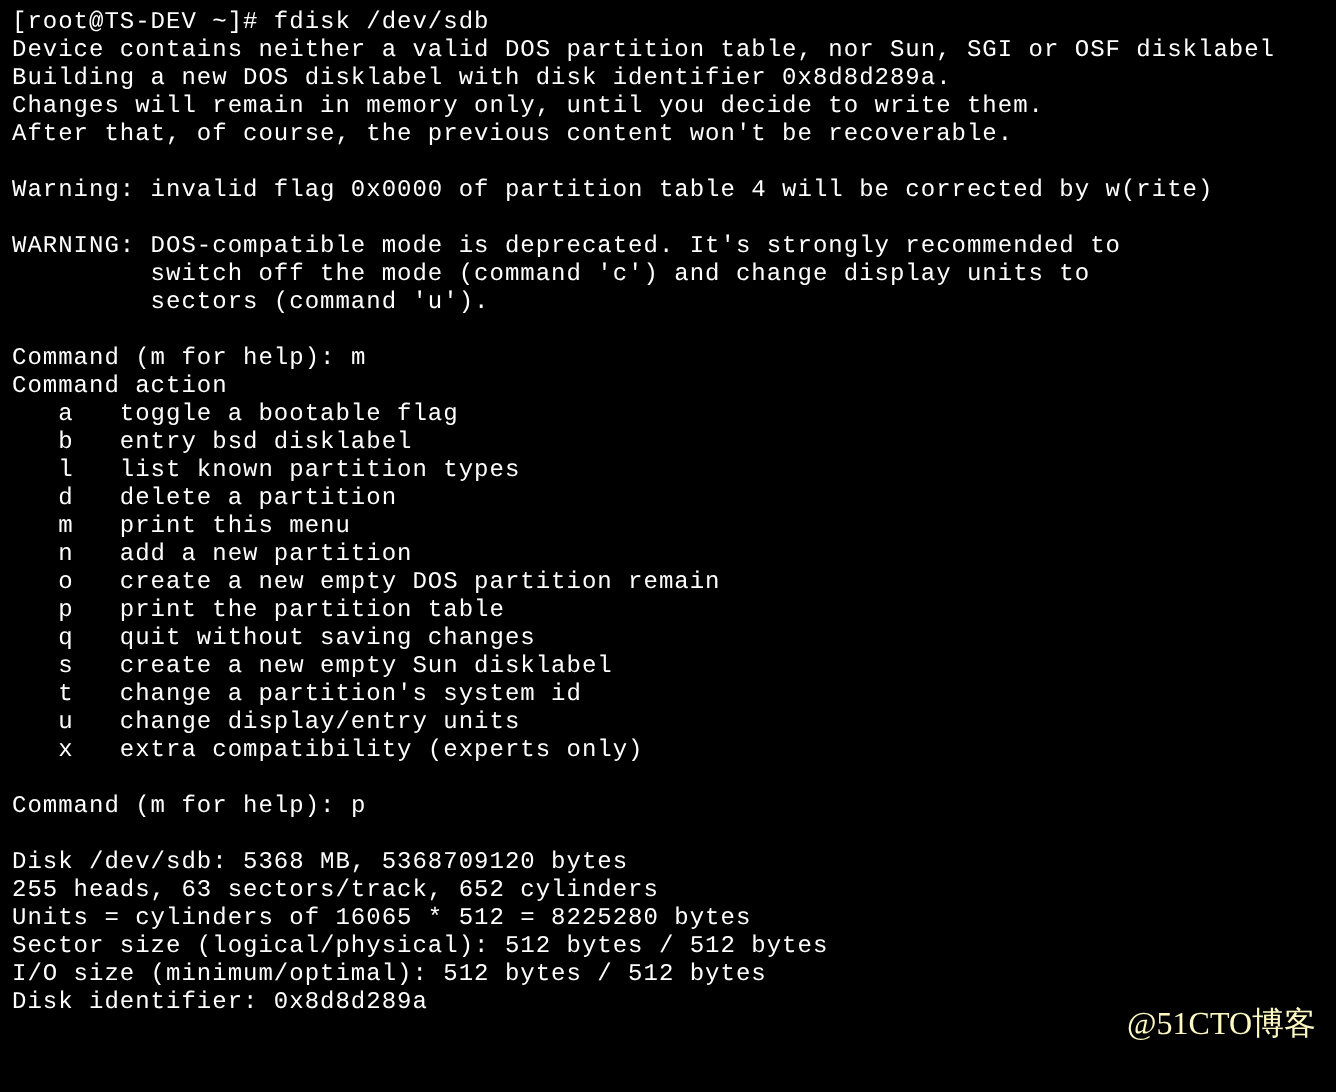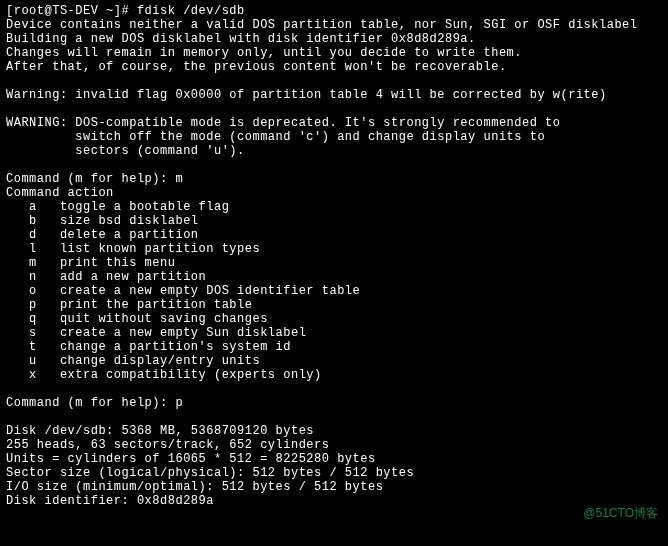--- a/index.html
+++ b/index.html
@@ -15,23 +15,23 @@
       padding: 4px 6px;
       position: relative;
       letter-spacing: 0.5px;
     }
     .line { white-space: pre; }
     .prompt-line { white-space: pre; }
     .watermark {
       position: absolute;
       right: 10px;
       bottom: 26px;
-      color: #15803d;
-      font-size: 12px;
-      font-family: Liberation Sans, sans-serif;
+      color: #fef9c3;
+      font-size: 16px;
+      font-family: Liberation Serif, serif;
       letter-spacing: 0;
     }
   </style>
 </head>
 <body>
 
 <div class="prompt-line"><span>[root@TS-DEV ~]#</span> <span>fdisk /dev/sdb</span></div>
 <div class="line">Device contains neither a valid DOS partition table, nor Sun, SGI or OSF disklabel</div>
 <div class="line">Building a new DOS disklabel with disk identifier 0x8d8d289a.</div>
 <div class="line">Changes will remain in memory only, until you decide to write them.</div>
@@ -40,26 +40,26 @@
 <div class="line">Warning: invalid flag 0x0000 of partition table 4 will be corrected by w(rite)</div>
 <div class="line"> </div>
 <div class="line">WARNING: DOS-compatible mode is deprecated. It's strongly recommended to</div>
 <div class="line">         switch off the mode (command 'c') and change display units to</div>
 <div class="line">         sectors (command 'u').</div>
 <div class="line"> </div>
 <div class="prompt-line"><span>Command (m for help): </span><span>m</span></div>
 <div class="line">Command action</div>
 <div id="actions-container">
     <div class="line">   a   toggle a bootable flag</div>
-    <div class="line">   b   size bsd disklabel</div>
+    <div class="line">   b   entry bsd disklabel</div>
+    <div class="line">   l   list known partition types</div>
     <div class="line">   d   delete a partition</div>
-    <div class="line">   l   list known partition types</div>
     <div class="line">   m   print this menu</div>
     <div class="line">   n   add a new partition</div>
-    <div class="line">   o   create a new empty DOS identifier table</div>
+    <div class="line">   o   create a new empty DOS partition remain</div>
     <div class="line">   p   print the partition table</div>
     <div class="line">   q   quit without saving changes</div>
     <div class="line">   s   create a new empty Sun disklabel</div>
     <div class="line">   t   change a partition's system id</div>
     <div class="line">   u   change display/entry units</div>
     <div class="line">   x   extra compatibility (experts only)</div>
   </div>
 <div class="line"> </div>
 <div class="prompt-line"><span>Command (m for help): </span><span>p</span></div>
 <div class="line"> </div>

